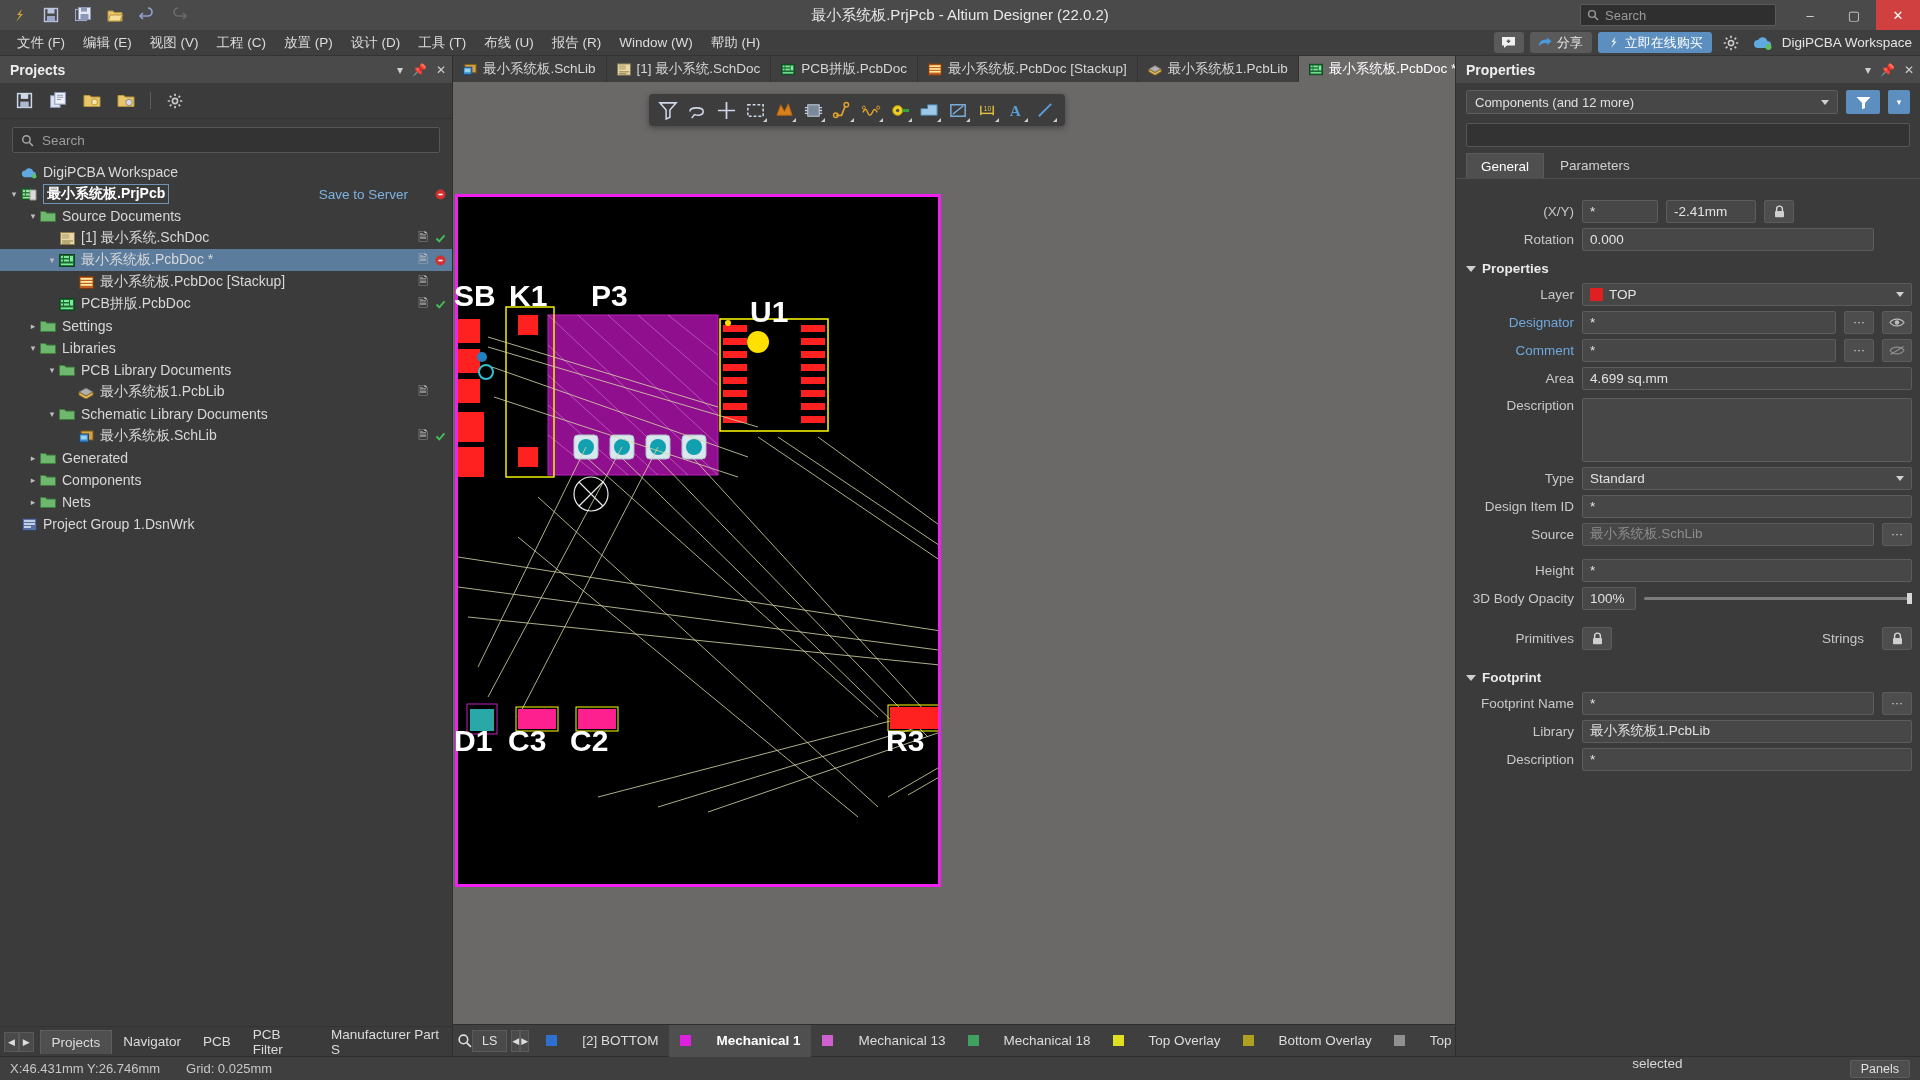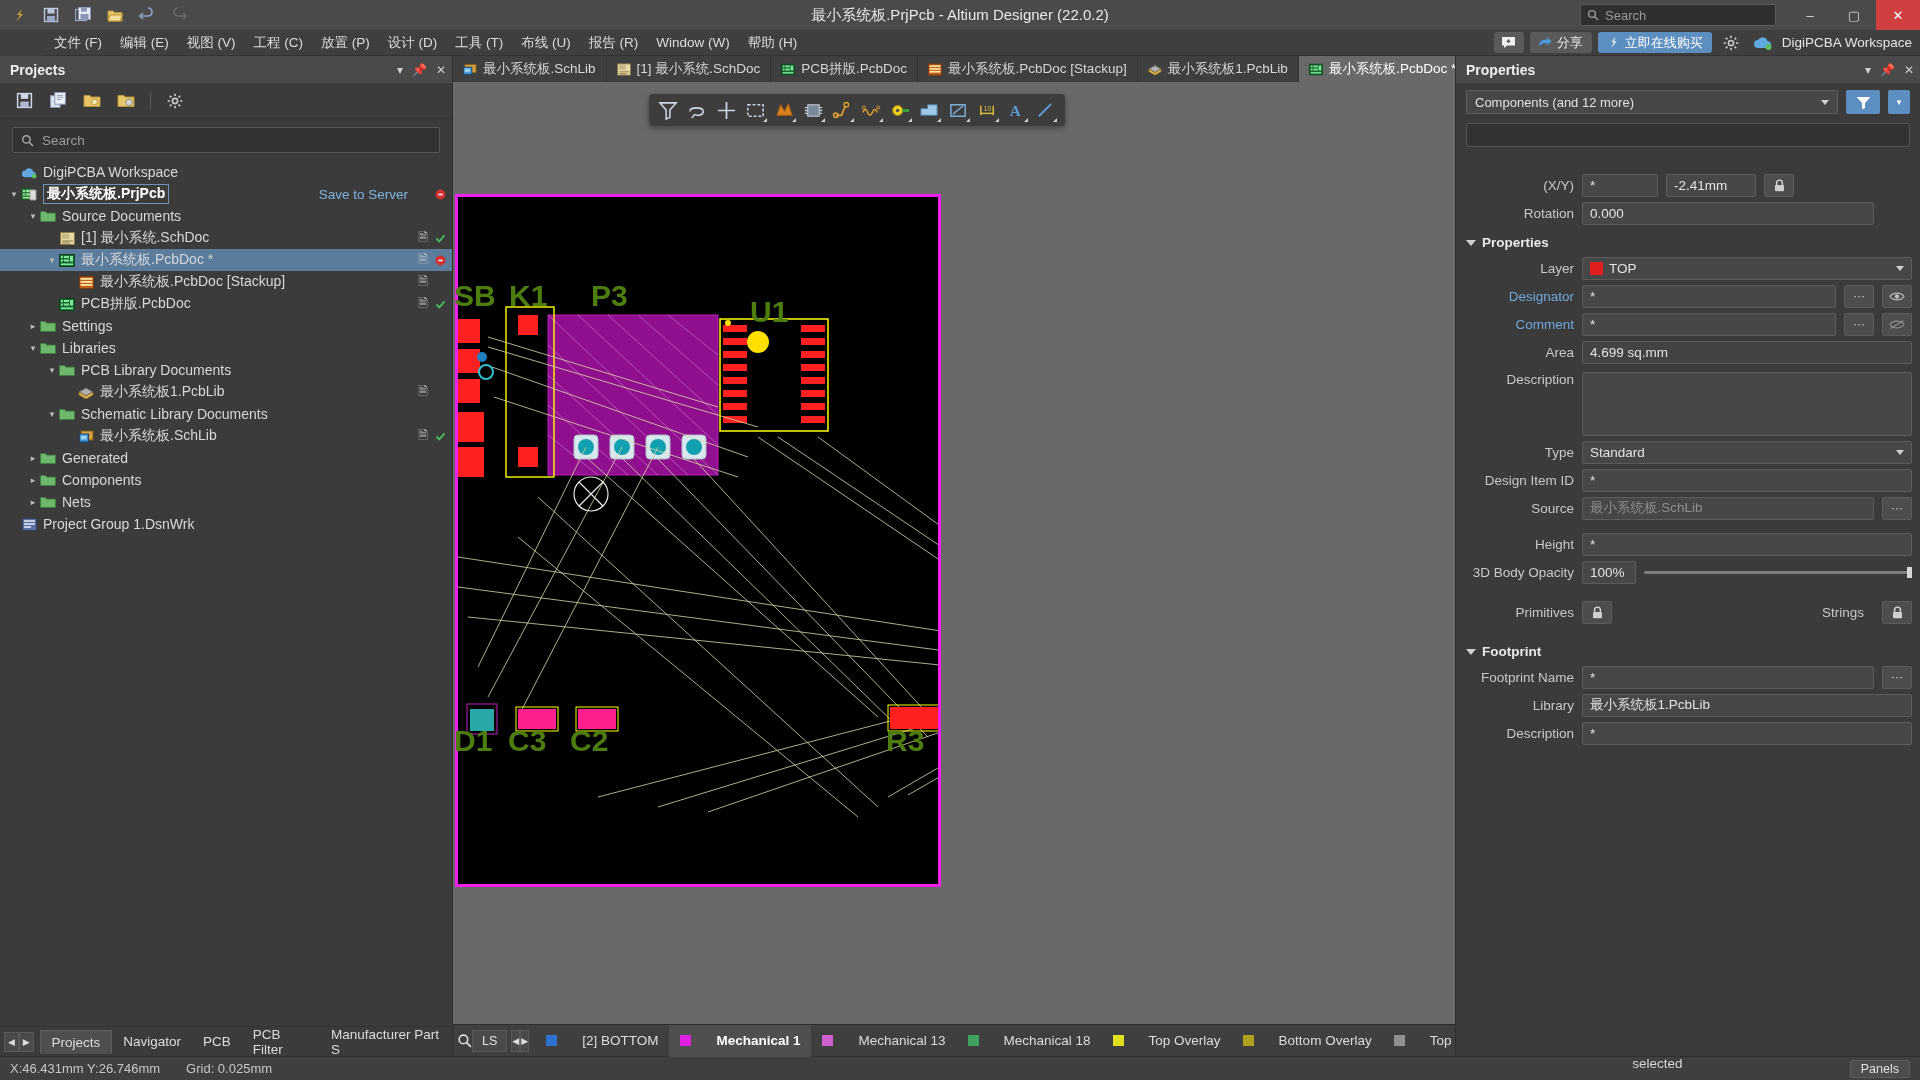--- a/index.html
+++ b/index.html
@@ -16,22 +16,22 @@
   .qat { display:flex; align-items:center; gap:6px; padding-left:6px; }
   .qat-btn { width:26px;height:24px;display:flex;align-items:center;justify-content:center;border-radius:2px;}
   .title-text { position:absolute; left:0; right:0; text-align:center; font-size:15px; color:#e8e8e8; pointer-events:none;}
   .tb-right { margin-left:auto; display:flex; align-items:center; gap:0px; height:30px;}
   .searchbox { width:196px;height:22px;background:#2f2f2f;border:1px solid #5a5a5a;border-radius:2px;
                display:flex;align-items:center;padding:0 6px;gap:6px;margin-right:12px;color:#9a9a9a;font-size:13px;}
   .wbtn { width:44px;height:30px;display:flex;align-items:center;justify-content:center;color:#ddd;font-size:13px;}
   .wbtn.close{background:#d14040;color:#fff;}
 
   
-  .menubar { height:26px;background:#3f3f3f;display:flex;align-items:center;flex:0 0 26px;
-             border-bottom:1px solid #333;margin-left:45px;}
+  .menubar { height:26px;background:#3f3f3f;display:flex;align-items:center;padding-left:8px;flex:0 0 26px;
+             border-bottom:1px solid #333;}
   .menubar .mi { padding:3px 9px; font-size:13.5px; color:#dcdcdc; border-radius:2px;}
   .mb-right { margin-left:auto; display:flex; align-items:center; gap:6px; padding-right:8px;}
   .pill { height:21px;border-radius:3px;display:flex;align-items:center;gap:5px;padding:0 9px;font-size:13px;}
   .pill.grey{background:#5a5a5a;color:#e6e6e6;}
   .pill.blue{background:#5c8fc0;color:#fff;}
   .icon-only{width:30px;height:21px;display:flex;align-items:center;justify-content:center;background:#5a5a5a;border-radius:3px;}
   .ws-name{font-size:13.5px;color:#e4e4e4;}
 
   
   .main { flex:1; display:flex; min-height:0; position:relative; }
@@ -72,21 +72,21 @@
   .dtab .tb-ic{width:14px;height:14px;display:flex;align-items:center;justify-content:center;}
 
   .canvas-area{flex:1;position:relative;background:#6b6868;overflow:hidden;}
   .pcb-toolbar{position:absolute;left:196px;top:12px;height:32px;background:#3d3d3d;border-radius:4px;
                display:flex;align-items:center;padding:0 7px;gap:4px;z-index:5;box-shadow:0 2px 6px rgba(0,0,0,.35);}
   .pt-btn{width:25px;height:26px;display:flex;align-items:center;justify-content:center;position:relative;border-radius:2px;}
   .pt-btn .caret{position:absolute;right:1px;bottom:1px;width:0;height:0;border-left:4px solid transparent;
                  border-bottom:4px solid #cfcfcf;}
   .board{position:absolute;left:2px;top:112px;width:486px;height:693px;background:#000;
          border:3px solid #f020f0;}
-  .board .silk{position:absolute;color:#4d7c0f;font-weight:bold;font-family:"Liberation Sans",sans-serif;}
+  .board .silk{position:absolute;color:#ffffff;font-weight:bold;font-family:"Liberation Sans",sans-serif;}
 
   
   .rightpanel{width:465px;background:#3b3b3b;border-left:1px solid #2e2e2e;display:flex;flex-direction:column;}
   .rp-head{height:27px;background:#4a4a4a;display:flex;align-items:center;padding:0 6px 0 10px;}
   .rp-filter{height:38px;display:flex;align-items:center;gap:8px;padding:0 10px;}
   .rp-filter .sel{flex:1;height:24px;background:#474747;border:1px solid #5c5c5c;border-radius:2px;display:flex;
                   align-items:center;padding:0 8px;font-size:13px;color:#e0e0e0;}
   .fbtn{width:34px;height:24px;background:#5c8fc0;border-radius:2px;display:flex;align-items:center;justify-content:center;}
   .fbtn2{width:22px;height:24px;background:#5c8fc0;border-radius:2px;display:flex;align-items:center;justify-content:center;
          color:#fff;font-size:9px;}
@@ -911,20 +911,24 @@
         <div class="fbtn">
           <svg width="15" height="13" viewBox="0 0 15 13">
               <path d="M0.5 1h14l-5.5 6v5l-3 1.5V7z" fill="#fff"></path>
             </svg>
         </div>
         <div class="fbtn2">▾</div>
       </div>
       <div class="rp-search">
         <div class="f"></div>
       </div>
+      <div class="rp-tabs">
+        <div class="rp-tab active">General</div>
+        <div class="rp-tab">Parameters</div>
+      </div>
 
       <div class="rp-body">
 
         <div class="prow" style="margin-top:14px;">
           <div class="plabel">(X/Y)</div>
           <div class="pfield" style="max-width:76px;">*</div>
           <div class="pfield" style="max-width:90px;">-2.41mm</div>
           <div class="mini">
             <svg width="11" height="13" viewBox="0 0 11 13">
                 <path d="M2.6 6V4a2.9 2.9 0 0 1 5.8 0v2" fill="none" stroke="#d8d8d8" stroke-width="1.4"></path>

